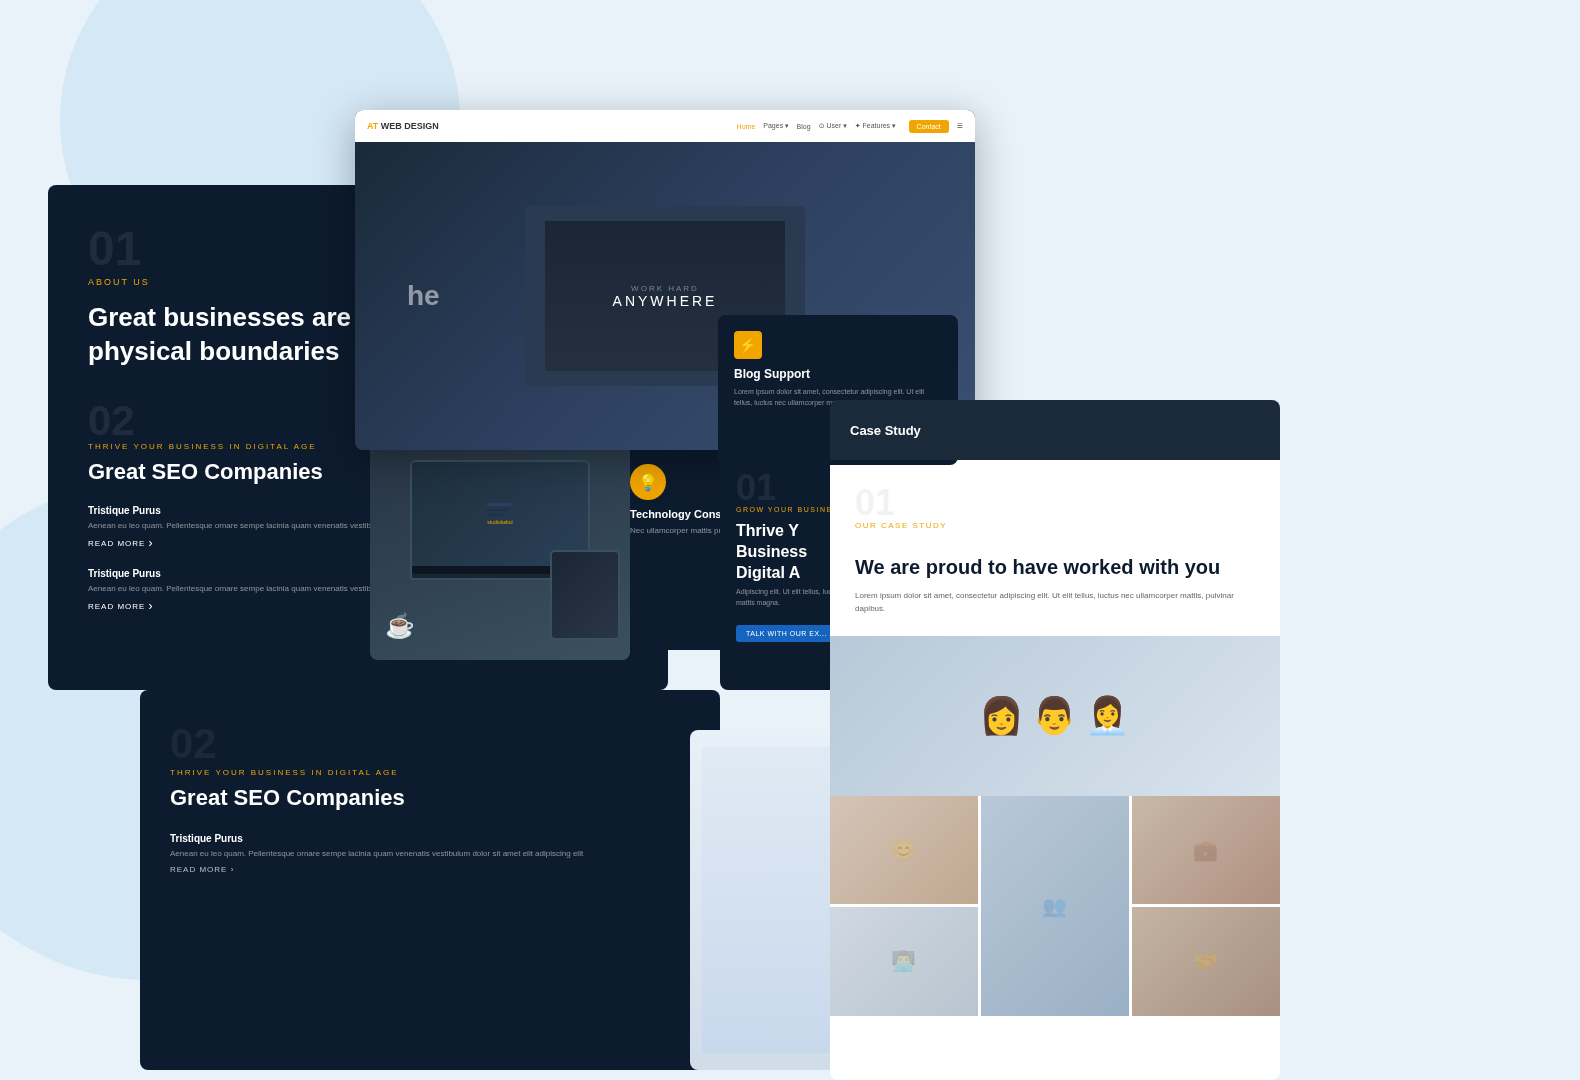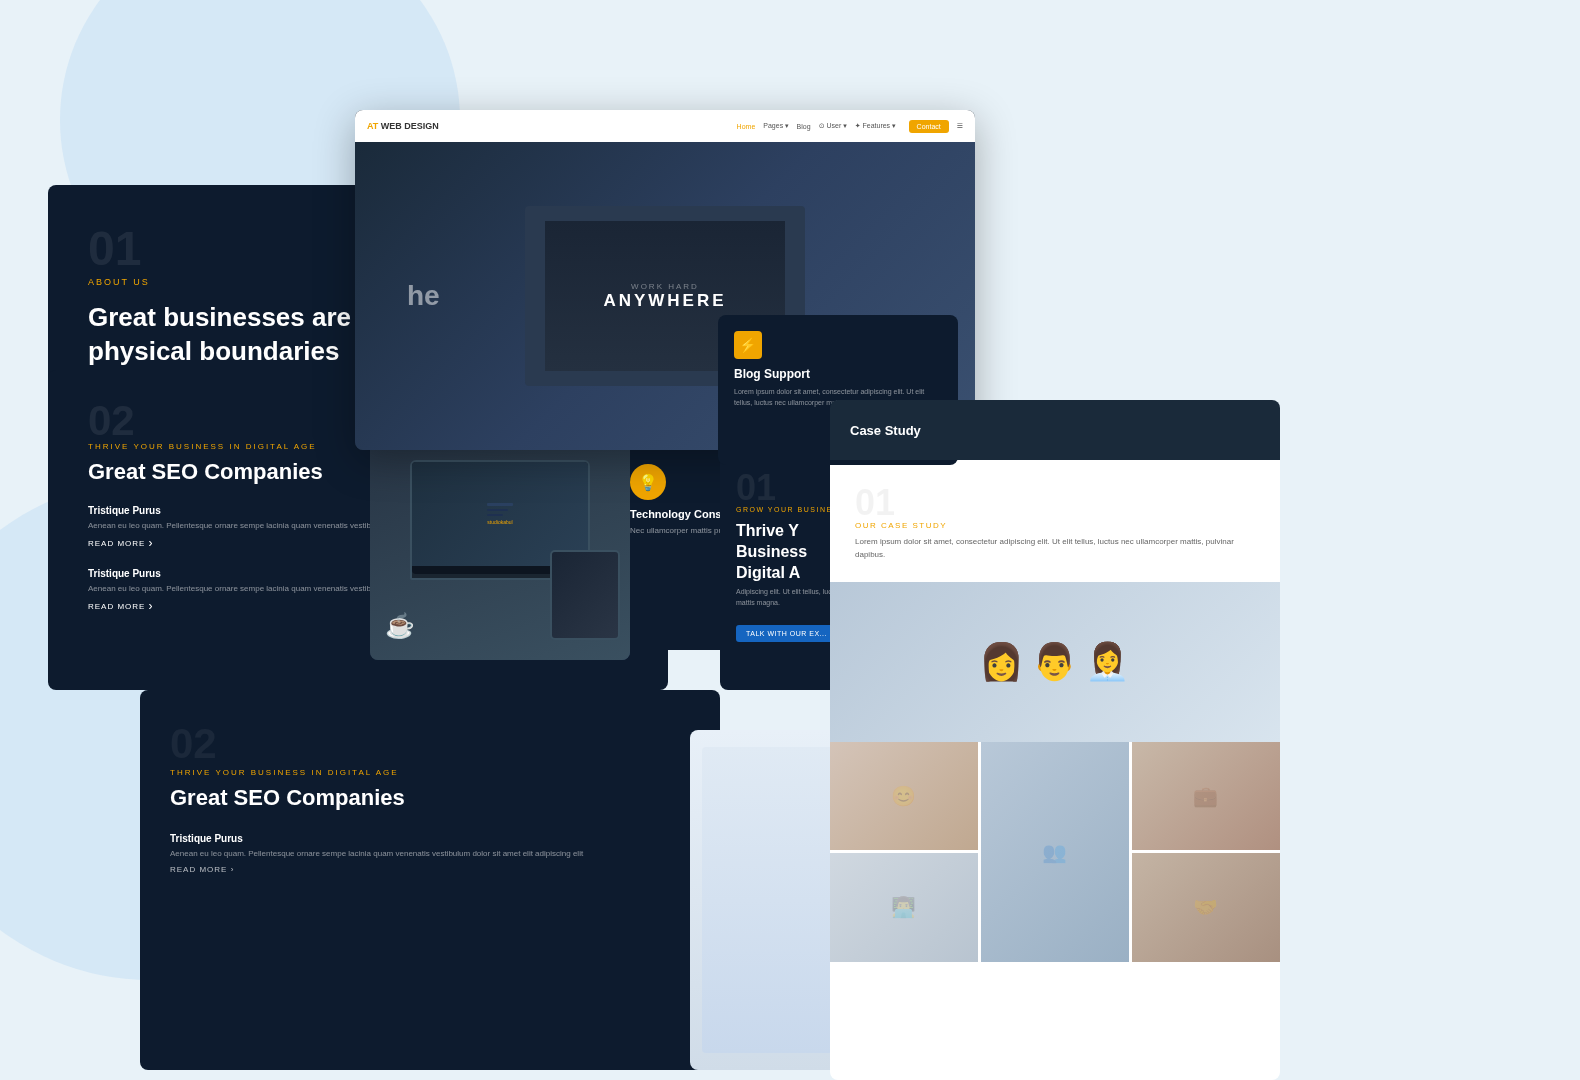--- a/index.html
+++ b/index.html
@@ -231,22 +231,22 @@
     .monitor-text {
       text-align: center;
     }
     .monitor-text .line1 {
       font-size: 8px;
       color: rgba(255,255,255,0.4);
       letter-spacing: 2px;
       text-align: center;
     }
     .monitor-text .line2 {
-      font-size: 17px;
-      font-weight: 700;
+      font-size: 14px;
+      font-weight: 400;
       color: white;
       letter-spacing: 3px;
     }
 
     
     .card-4 {
       position: absolute;
       top: 330px; left: 610px;
       width: 300px; height: 320px;
       background: #0d1b2e;
@@ -402,21 +402,21 @@
       font-size: 36px;
       font-weight: 700;
       color: rgba(0,0,0,0.05);
       line-height: 1;
     }
     .card-8 .case-label {
       font-size: 8px;
       color: #f0a500;
       letter-spacing: 1.5px;
       text-transform: uppercase;
-      margin-bottom: 6px;
+      margin-bottom: 24px;
     }
     .card-8 .proud-heading {
       font-size: 20px;
       font-weight: 700;
       color: #0d1b2e;
       line-height: 1.3;
       margin-bottom: 10px;
     }
     .card-8 .proud-text {
       font-size: 8px;
@@ -732,20 +732,21 @@
 </div>
 
 <div class="card-7">
   <div class="case-title">Case Study</div>
 </div>
 
 <div class="card-8">
   <div class="card-8-top">
     <div class="num">01</div>
     <div class="case-label">OUR CASE STUDY</div>
+    <div class="proud-heading">We are proud to have worked with you</div>
     <div class="proud-text">Lorem ipsum dolor sit amet, consectetur adipiscing elit. Ut elit tellus, luctus nec ullamcorper mattis, pulvinar dapibus.</div>
   </div>
   <div class="card-8-main-img">
     <div class="people-illustration">
       <div style="display:flex;gap:8px;font-size:36px;">
         <span>👩</span>
         <span>👨</span>
         <span>👩‍💼</span>
       </div>
     </div>

